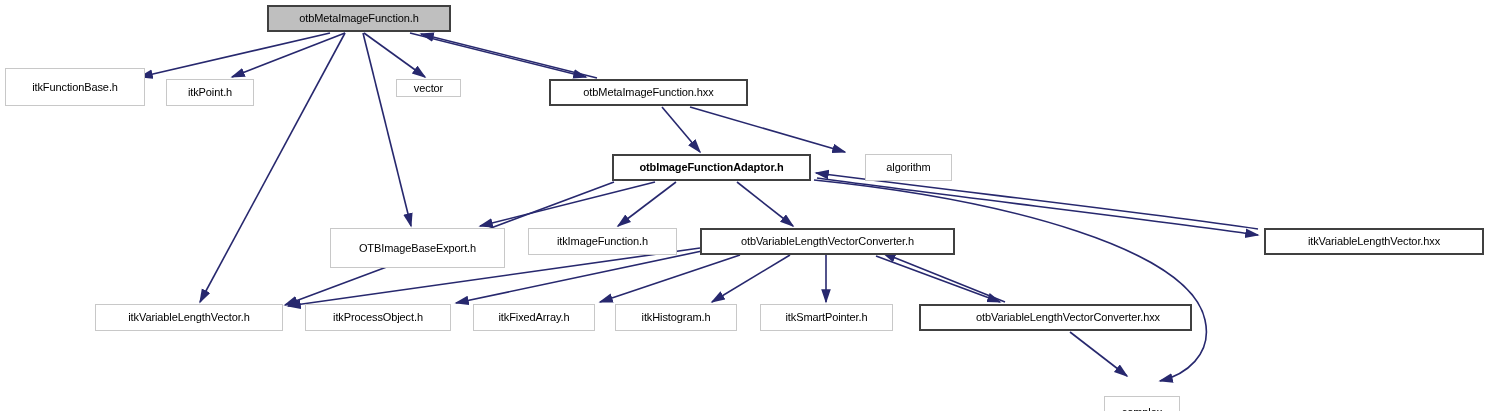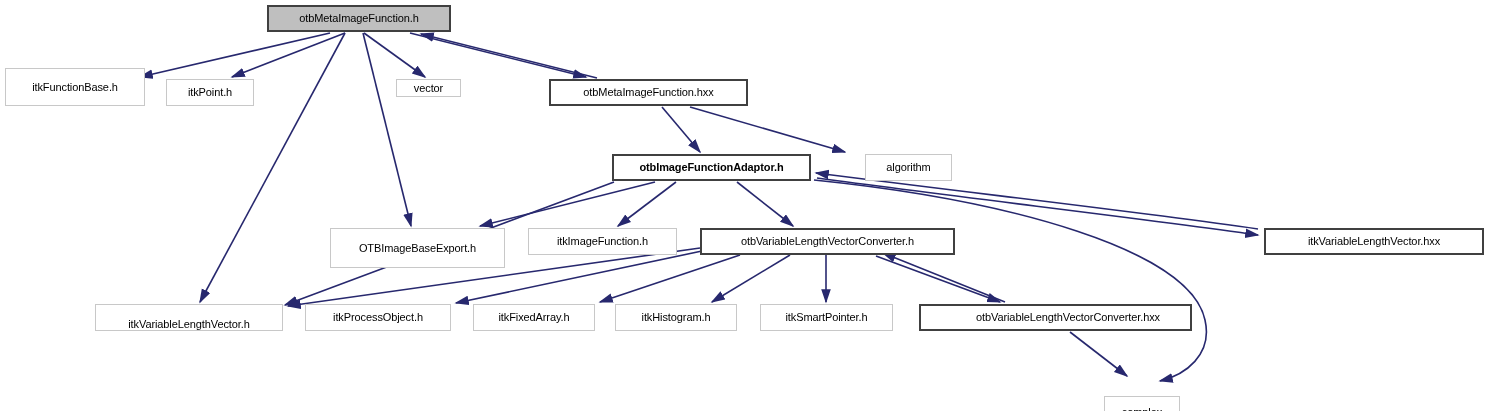--- a/index.html
+++ b/index.html
@@ -115,21 +115,21 @@
       </div>
       <div class="node plain" style="left: 528px; top: 228px; width: 149px; height: 27px;">
         <span class="node-label">itkImageFunction.h</span>
       </div>
       <div class="node bold" style="left: 700px; top: 228px; width: 255px; height: 27px;">
         <span class="node-label">otbVariableLengthVectorConverter.h</span>
       </div>
       <div class="node bold" style="left: 1264px; top: 228px; width: 220px; height: 27px;">
         <span class="node-label">itkVariableLengthVector.hxx</span>
       </div>
-      <div class="node plain" style="left: 95px; top: 304px; width: 188px; height: 27px; align-items: flex-end;">
+      <div class="node plain" style="left: 95px; top: 304px; width: 188px; height: 27px;">
         <span class="node-label">itkVariableLengthVector.h</span>
       </div>
       <div class="node plain" style="left: 305px; top: 304px; width: 146px; height: 27px;">
         <span class="node-label">itkProcessObject.h</span>
       </div>
       <div class="node plain" style="left: 473px; top: 304px; width: 122px; height: 27px;">
         <span class="node-label">itkFixedArray.h</span>
       </div>
       <div class="node plain" style="left: 615px; top: 304px; width: 122px; height: 27px;">
         <span class="node-label">itkHistogram.h</span>

